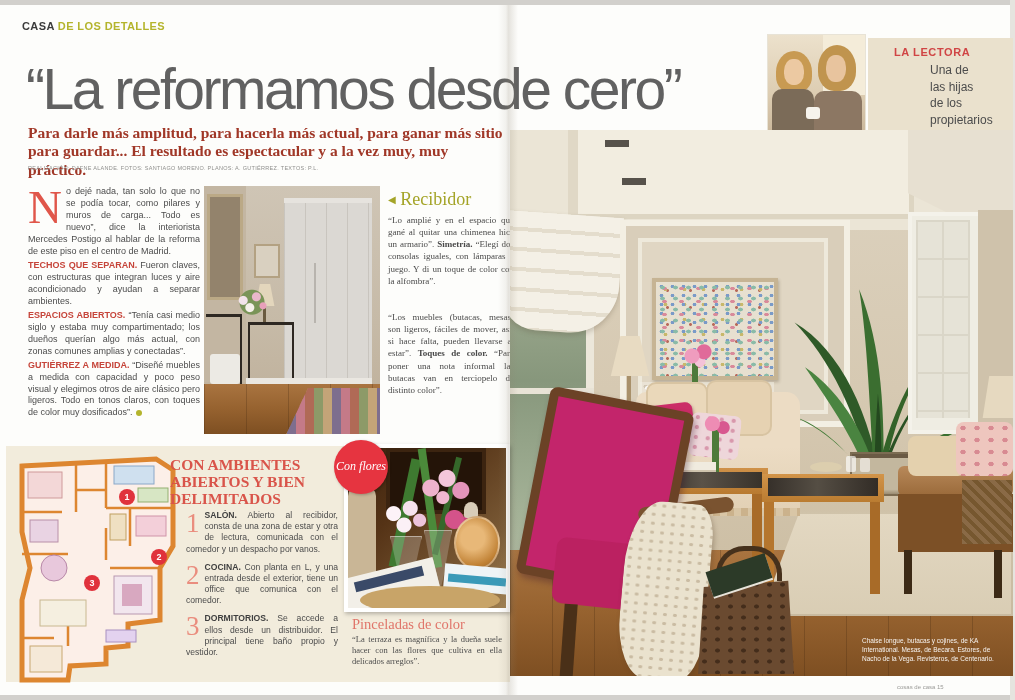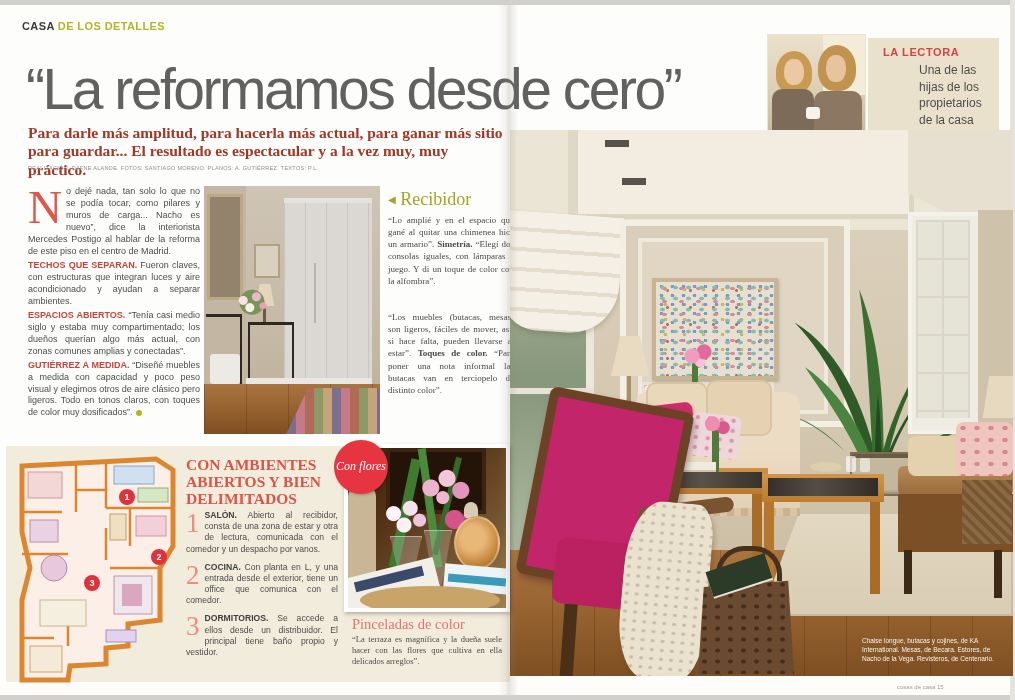--- a/index.html
+++ b/index.html
@@ -28,28 +28,28 @@
   .end-dot{display:inline-block;width:6px;height:6px;border-radius:50%;background:#b4b42c;margin-left:3px;vertical-align:middle;}
   .intro p{margin:0 0 2px 0;}
 
   
   .sect-title{font-family:"Liberation Serif",serif;font-size:18px;color:#a4a428;line-height:1.0;}
   .sect-arrow{font-size:10px;vertical-align:2px;}
   .sect-body{font-family:"Liberation Serif",serif;font-size:9px;line-height:1.35;color:#4a4a4a;text-align:justify;margin-top:6px;}
   .sect-bold{font-weight:bold;}
 
   
-  .lectora-box{left:868px;top:38px;width:131px;height:102px;background:#eae1cd;padding:8px 15px;box-sizing:border-box;}
+  .lectora-box{left:868px;top:38px;width:145px;height:102px;background:#eae1cd;padding:8px 26px;box-sizing:border-box;}
   .lectora-title{color:#d04545;font-weight:bold;font-size:11px;letter-spacing:.6px;margin-bottom:4px;}
   .lectora-body{font-size:12px;line-height:1.38;color:#4c4c4c;margin-left:36px;}
   .lectora-photo{left:767px;top:34px;width:97px;height:97px;background:linear-gradient(180deg,#ece1cc 0%,#ddcdb2 60%,#cbb89c 100%);overflow:hidden;border:1px solid #e8e3d6;}
 
   
   .cream-panel{left:6px;top:446px;width:504px;height:236px;background:#f2ecdc;}
-  .amb-title{left:186px;top:456px;width:158px;font-family:"Liberation Serif",serif;font-weight:bold;font-size:15.5px;line-height:1.1;color:#d9544a;}
+  .amb-title{left:170px;top:456px;width:158px;font-family:"Liberation Serif",serif;font-weight:bold;font-size:15.5px;line-height:1.1;color:#d9544a;}
   .amb-items{left:186px;top:510px;width:152px;}
   .amb-item{margin-bottom:7px;font-size:8.6px;line-height:1.3;color:#4c4c4c;text-align:justify;overflow:hidden;}
   .amb-num{float:left;font-family:"Liberation Serif",serif;font-size:27px;line-height:.9;color:#ea8d7e;margin:1px 5px 0 0;}
   .amb-lead{font-weight:bold;color:#3f3f3f;}
 
   
   .flores-photo{left:344px;top:444px;width:166px;height:168px;background:#fff;padding:4px;box-sizing:border-box;box-shadow:1px 2px 4px rgba(0,0,0,.25);z-index:10;}
   .flores-inner{position:relative;width:100%;height:100%;overflow:hidden;background:linear-gradient(135deg,#38220f 0%,#553316 35%,#7a5a36 75%,#a08050 100%);}
   .badge{left:334px;top:440px;width:54px;height:54px;border-radius:50%;background:#e63440;color:#fff;font-family:"Liberation Serif",serif;font-style:italic;font-size:12px;line-height:1.1;display:flex;align-items:center;justify-content:center;text-align:center;z-index:12;box-shadow:1px 1px 3px rgba(0,0,0,.25);}
   .pinc-title{left:352px;top:616px;font-family:"Liberation Serif",serif;font-size:14.5px;color:#e0756a;z-index:11;}
@@ -78,21 +78,21 @@
 
   <div class="abs kicker">
     <span class="k1">CASA</span><span class="k2"> DE LOS DETALLES</span>
   </div>
 
   <div class="abs headline">“La reformamos desde cero”</div>
   <div class="abs standfirst">Para darle más amplitud, para hacerla más actual, para ganar más sitio para guardar... El resultado es espectacular y a la vez muy, muy práctico.</div>
   <div class="abs byline">REALIZACIÓN: DAFNE ALANDE. FOTOS: SANTIAGO MORENO. PLANOS: A. GUTIÉRREZ. TEXTOS: P.L.</div>
 
   <div class="abs intro">
-    <p><span class="dropcap">N</span><span>o dejé nada, tan solo lo que no se podía tocar, como pilares y muros de carga... Nacho es nuevo”, dice la interiorista Mercedes Postigo al hablar de la reforma de este piso en el centro de Madrid.</span></p>
+    <p><span class="dropcap">N</span><span>o dejé nada, tan solo lo que no se podía tocar, como pilares y muros de carga... Todo es nuevo”, dice la interiorista Mercedes Postigo al hablar de la reforma de este piso en el centro de Madrid.</span></p>
     <p><span class="lead-red">TECHOS QUE SEPARAN.</span><span> Fueron claves, con estructuras que integran luces y aire acondicionado y ayudan a separar ambientes.</span></p>
     <p><span class="lead-red">ESPACIOS ABIERTOS.</span><span> “Tenía casi medio siglo y estaba muy compartimentado; los dueños querían algo más actual, con zonas comunes amplias y conectadas”.</span></p>
     <p><span class="lead-red">GUTIÉRREZ A MEDIDA.</span><span> “Diseñé muebles a medida con capacidad y poco peso visual y elegimos otros de aire clásico pero ligeros. Todo en tonos claros, con toques de color muy dosificados”.</span><span class="end-dot"></span></p>
   </div>
 
   <div class="abs hall">
     <div class="abs" style="left:0;top:0;width:42px;height:196px;background:#c3b6a2;"></div>
     <div class="abs" style="left:3px;top:8px;width:30px;height:100px;background:#93836c;border:3px solid #bba986;"></div>
     <div class="abs" style="left:80px;top:12px;width:88px;height:182px;background:#dbd8d3;border-top:5px solid #e6e3de;">
       <div class="abs" style="left:0;top:0;width:100%;height:100%;background:repeating-linear-gradient(90deg,rgba(90,80,65,.14) 0 1px,transparent 1px 21px);"></div>

